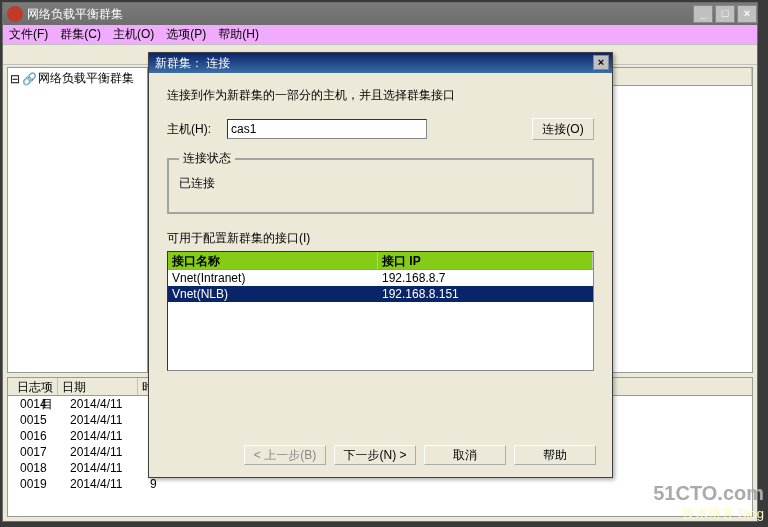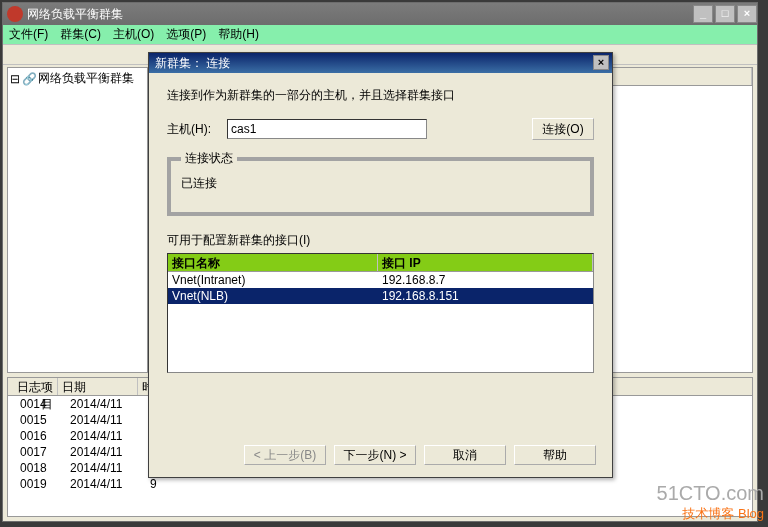--- a/index.html
+++ b/index.html
@@ -5,21 +5,21 @@
 * { box-sizing: border-box; margin: 0; padding: 0; font-family: "SimSun", "宋体", Arial, sans-serif; font-size: 12px; }
 body { background: #3a3a3a; width: 768px; height: 527px; overflow: hidden; position: relative; }
 
 .main-window { position: absolute; left: 2px; top: 2px; width: 756px; height: 520px; background: #ece9d8; border: 1px solid #6d6d6d; }
 .titlebar { height: 22px; background: linear-gradient(#7b7b7b, #6d6d6d); color: #fff; display: flex; align-items: center; padding-left: 4px; }
 .titlebar .icon { width: 16px; height: 16px; background: #c0392b; border-radius: 50%; margin-right: 4px; display: inline-block; }
 .titlebar .title { flex: 1; }
 .winbtns { display: flex; }
 .winbtn { width: 20px; height: 18px; background: #c0c0c0; border: 1px solid #888; margin-left: 2px; text-align: center; line-height: 14px; font-size: 11px; font-weight: bold; }
 
-.menubar { height: 20px; background: #86efac; border-bottom: 1px solid #c0c0c0; display: flex; align-items: center; padding-left: 6px; gap: 12px; }
+.menubar { height: 20px; background: #f0abfc; border-bottom: 1px solid #c0c0c0; display: flex; align-items: center; padding-left: 6px; gap: 12px; }
 .menubar span { cursor: default; }
 
 .toolbar { height: 20px; background: #ece9d8; border-bottom: 1px solid #c0c0c0; }
 
 .content { position: absolute; top: 64px; left: 4px; right: 4px; bottom: 4px; display: flex; flex-direction: column; }
 .upper { flex: 1; display: flex; border: 1px solid #999; background: #fff; }
 .tree { width: 140px; border-right: 1px solid #999; background: #fff; padding: 2px; }
 .tree-node { display: flex; align-items: center; gap: 2px; }
 .tree-icon { width: 14px; height: 14px; display: inline-block; }
 
@@ -43,40 +43,40 @@
 .dlg-close { position: absolute; right: 3px; top: 2px; width: 16px; height: 15px; background: #c0c0c0; border: 1px solid #888; text-align: center; line-height: 12px; font-size: 11px; font-weight: bold; color: #000; }
 .dlg-body { padding: 14px 18px; }
 
 .instr { margin-bottom: 14px; }
 .host-row { display: flex; align-items: center; margin-bottom: 10px; }
 .host-label { width: 60px; }
 .host-input { width: 200px; height: 20px; border: 1px inset #888; background: #fff; padding: 1px 3px; }
 .connect-btn { margin-left: auto; width: 62px; height: 22px; background: #ece9d8; border: 1px outset #fff; }
 button { background: #ece9d8; border: 1px outset #fff; height: 20px; cursor: default; font-size: 12px; font-family: inherit; }
 
-fieldset { border: 4px solid #a3a3a3; padding: 6px 10px 12px; margin-bottom: 16px; }
+fieldset { border: 2px solid #a3a3a3; padding: 6px 10px 12px; margin-bottom: 16px; }
 legend { padding: 0 4px; }
 
 .iface-label { margin-bottom: 4px; }
 .iface-list { border: 1px inset #888; background: #fff; height: 120px; }
 .iface-header { display: flex; background: #84cc16; border-bottom: 1px solid #999; height: 18px; font-weight: bold; }
 .iface-header div { padding: 1px 4px; border-right: 1px solid #c0c0c0; }
 .ifcol-name { width: 210px; }
 .ifcol-ip { flex: 1; }
 .iface-row { display: flex; }
 .iface-row div { padding: 1px 4px; }
 .iface-row.sel { background: #0a246a; color: #fff; }
 
 .dlg-buttons { position: absolute; bottom: 12px; right: 16px; display: flex; gap: 8px; }
 .dlg-buttons button { width: 82px; }
 .btn-disabled { color: #888; }
 
 .watermark { position: absolute; right: 4px; bottom: 4px; color: #888; font-family: Arial; }
-.watermark .l1 { font-size: 20px; font-weight: normal; color: #aaa; }
-.watermark .l2 { font-size: 13px; color: #f97316; text-align: right; }
+.watermark .l1 { font-size: 20px; font-weight: bold; color: #aaa; }
+.watermark .l2 { font-size: 13px; color: #fef9c3; text-align: right; }
 </style>
 </head>
 <body>
 
 <div class="main-window">
   <div class="titlebar">
     <span class="icon"></span>
     <span class="title">网络负载平衡群集</span>
     <div class="winbtns">
       <div class="winbtn">_</div>

